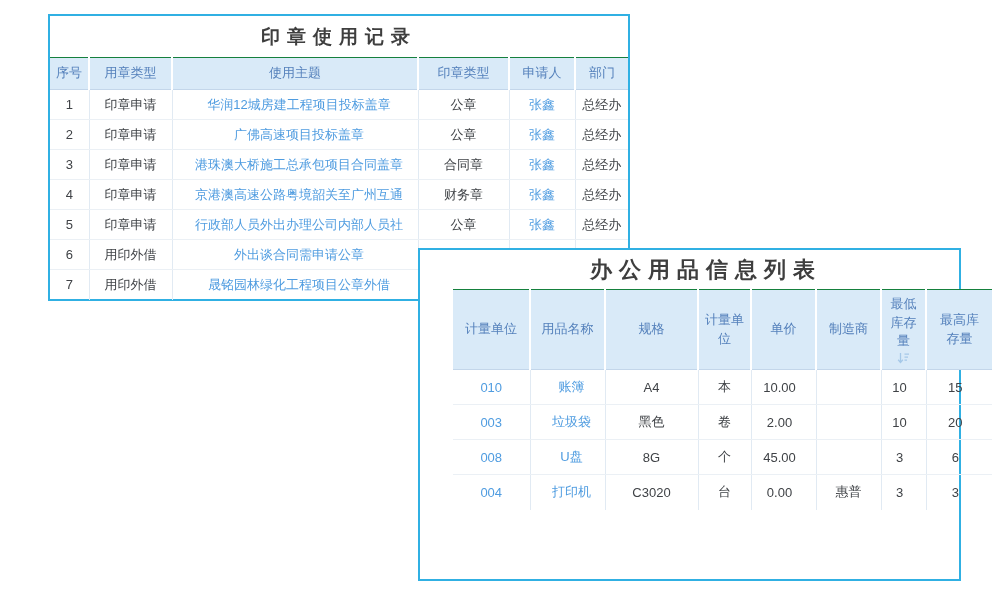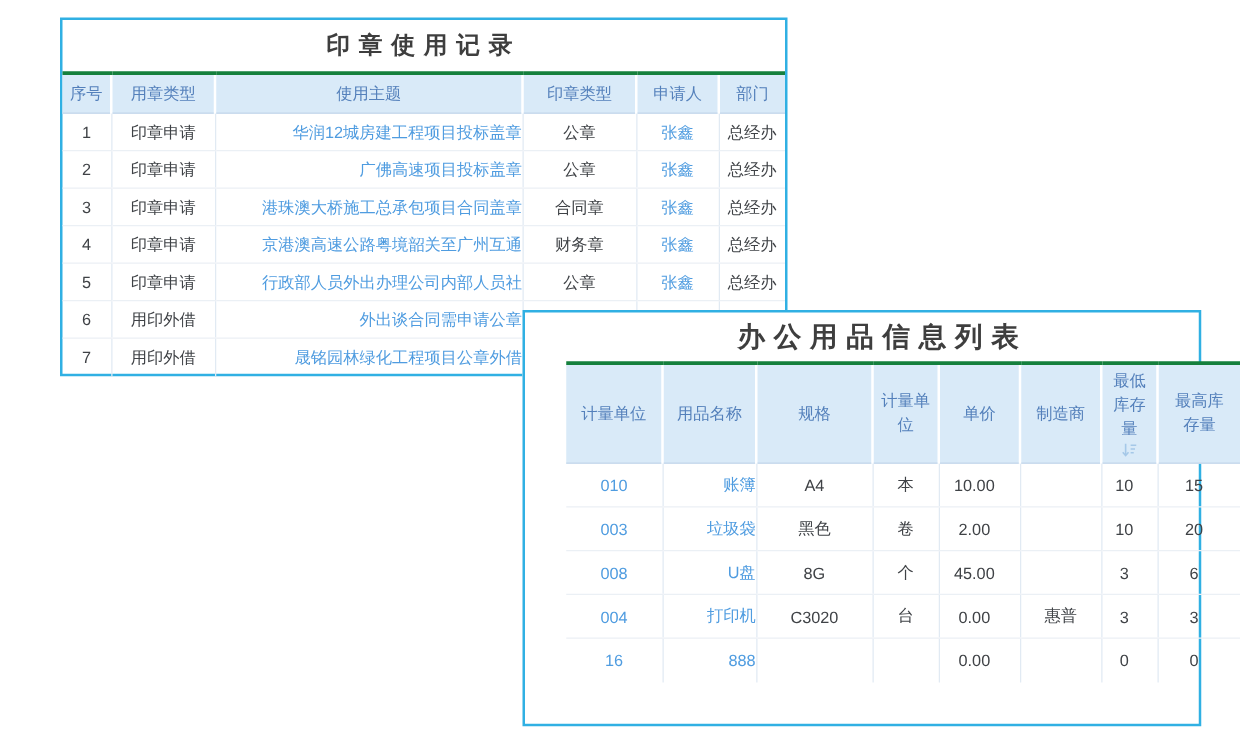--- a/index.html
+++ b/index.html
@@ -15,36 +15,36 @@
   #seal-panel{left:48px;top:14px;width:582px;height:287px;z-index:1;}
   #supplies-panel{left:418px;top:248px;width:543px;height:333px;z-index:2;padding-left:33px;}
   .panel-title{
     text-align:center;font-weight:bold;color:#3e3e3e;overflow:hidden;white-space:nowrap;
   }
   #seal-panel .panel-title{font-size:19px;letter-spacing:7px;height:41px;line-height:42px;}
   #supplies-panel .panel-title{font-size:22px;letter-spacing:7px;height:39px;line-height:40px;}
   table{border-collapse:collapse;table-layout:fixed;width:100%;}
   thead th{
     background:#d9eaf8;color:#5480bb;font-weight:normal;font-size:13px;
-    border-left:2px solid #ffffff;border-top:3px solid #15803d;border-bottom:1px solid #c3d6ea;
+    border-left:2px solid #ffffff;border-top:1px solid #15803d;border-bottom:1px solid #c3d6ea;
     padding:2px 4px;vertical-align:middle;line-height:1.45;box-sizing:border-box;
   }
   thead th:first-child{border-left:none;}
   tbody td{
     font-size:13px;color:#3f4246;text-align:center;
     border-left:1px solid #e1eaf3;border-bottom:1px solid #ebf0f5;
     padding:0 2px;overflow:hidden;white-space:nowrap;box-sizing:border-box;
   }
   tbody td:first-child{border-left:none;}
   tbody tr:last-child td{border-bottom:none;}
   #seal-panel thead tr{height:32px;}
   #seal-panel tbody tr{height:30px;}
   #supplies-panel thead tr{height:80px;}
   #supplies-panel tbody tr{height:35px;}
-  .cell-left{text-align:right;padding-left:8px;padding-right:0;margin-top:29px;}
+  .cell-left{text-align:center;padding-left:8px;padding-right:0;margin-top:29px;}
   .cell-right{text-align:center;padding-right:10px;}
   .link{color:#4f9ce0;}
   .th-pad{padding-left:9px;padding-right:9px;}
   .sort-icon-wrap{display:block;height:12px;line-height:0;margin-top:1px;}
 </style>
 </head>
 <body>
 
 <div class="panel" id="seal-panel">
   <div class="panel-title">印章使用记录</div>
@@ -194,25 +194,15 @@
       <tr>
         <td class="link">004</td>
         <td class="cell-left link">打印机</td>
         <td>C3020</td>
         <td>台</td>
         <td class="cell-right">0.00</td>
         <td>惠普</td>
         <td class="cell-right">3</td>
         <td class="cell-right">3</td>
       </tr>
-      <tr>
-        <td class="link">16</td>
-        <td class="cell-left link">888</td>
-        <td></td>
-        <td></td>
-        <td class="cell-right">0.00</td>
-        <td></td>
-        <td class="cell-right">0</td>
-        <td class="cell-right">0</td>
-      </tr>
     </tbody>
   </table>
 </div>
 
 </body></html>

